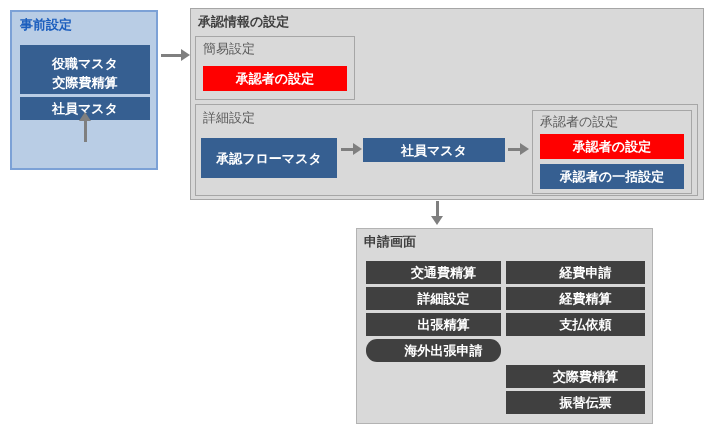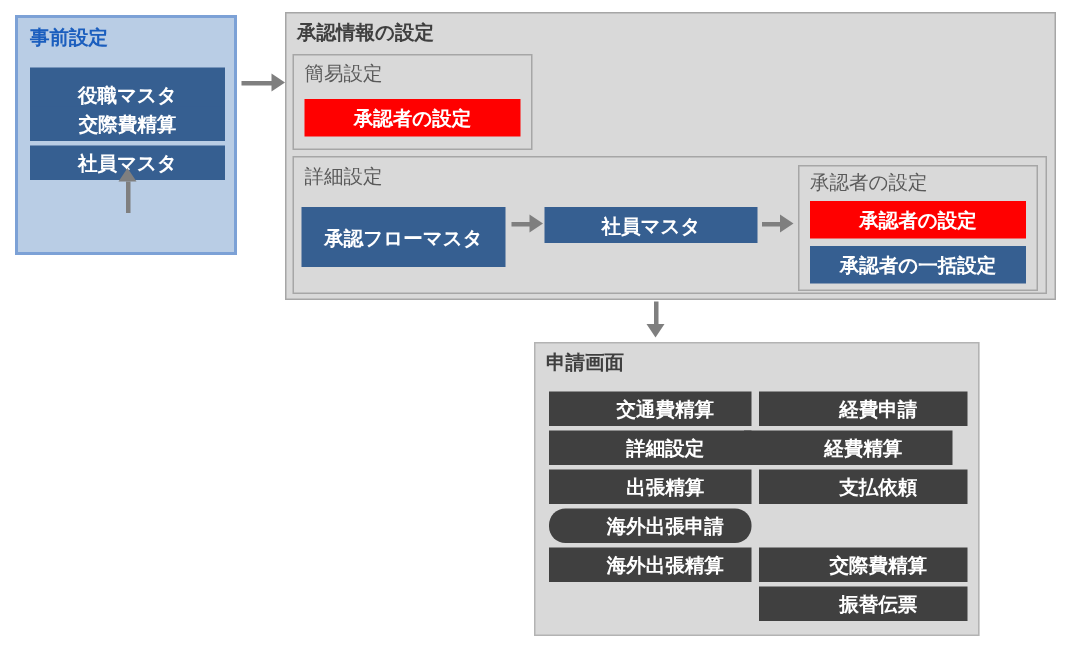--- a/index.html
+++ b/index.html
@@ -116,22 +116,21 @@
     <span class="head head-down" style="left:431px; top:216px;"></span>
   </span>
 
   <div class="abs application-box">
     <div class="box-label-dark">申請画面</div>
 
     <div class="btn btn-blue" style="left:9px; top:32px; width:135px; height:23px;">交通費精算</div>
     <div class="btn btn-blue" style="left:9px; top:58px; width:135px; height:23px;">詳細設定</div>
     <div class="btn btn-blue" style="left:9px; top:84px; width:135px; height:23px;">出張精算</div>
     <div class="btn btn-blue" style="left:9px; top:110px; width:135px; height:23px;border-radius:11px;">海外出張申請</div>
-    <div class="btn btn-blue" style="left:9px; top:136px; width:135px; height:23px;">海外出張精算</div>
 
     <div class="btn btn-blue" style="left:149px; top:32px; width:139px; height:23px;">経費申請</div>
-    <div class="btn btn-blue" style="left:139px; top:58px; width:139px; height:23px;">経費精算</div>
+    <div class="btn btn-blue" style="left:149px; top:58px; width:139px; height:23px;">経費精算</div>
     <div class="btn btn-blue" style="left:149px; top:84px; width:139px; height:23px;">支払依頼</div>
     <div class="btn btn-blue" style="left:149px; top:136px; width:139px; height:23px;">交際費精算</div>
     <div class="btn btn-blue" style="left:149px; top:162px; width:139px; height:23px;">振替伝票</div>
   </div>
 
 </div>
 
 </body></html>

